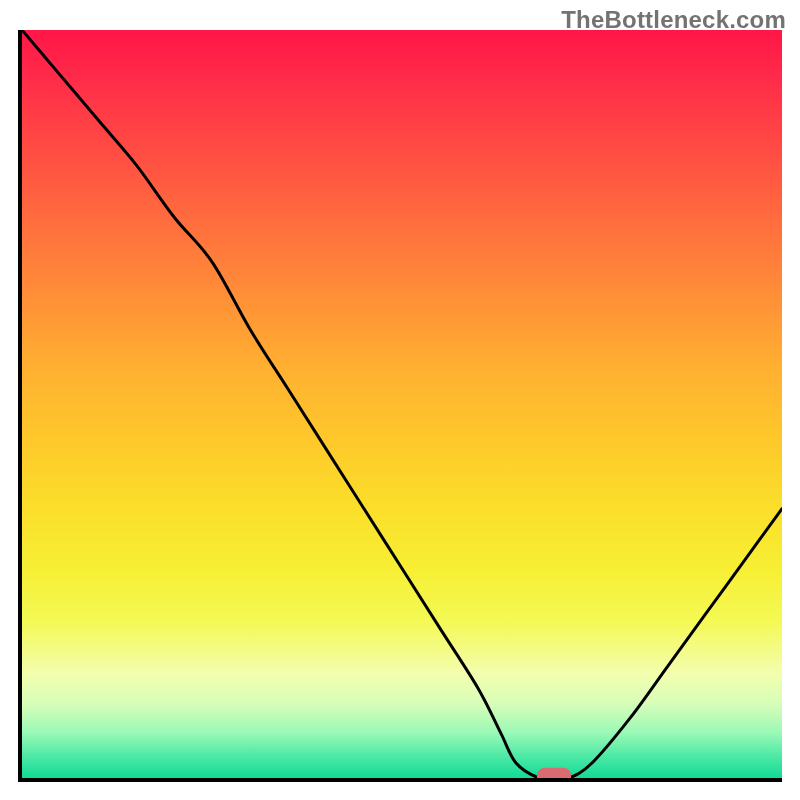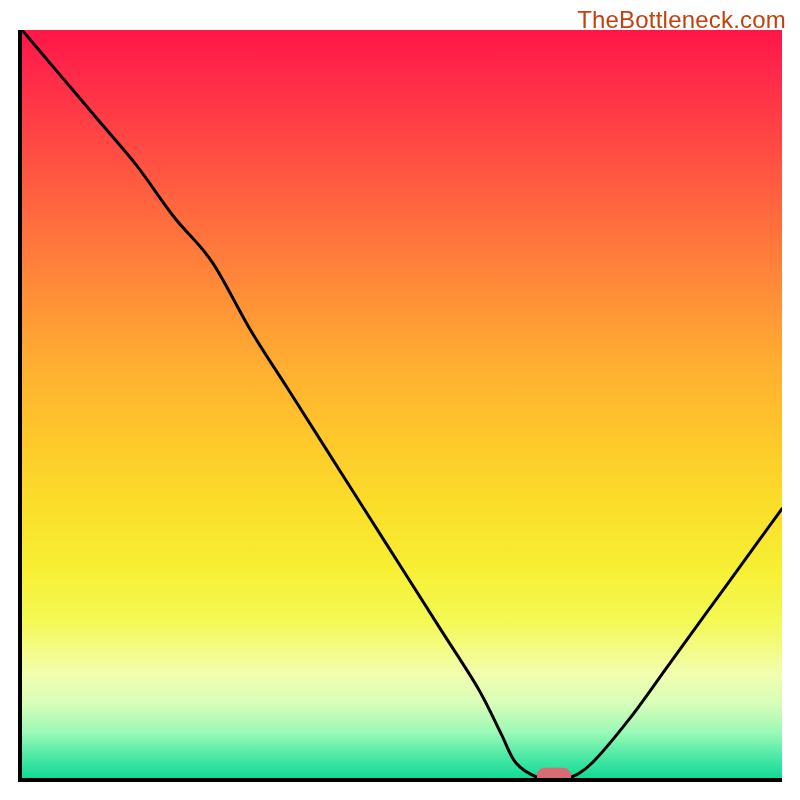--- a/index.html
+++ b/index.html
@@ -12,23 +12,23 @@
   }
   .container {
     width: 800px;
     height: 800px;
     position: relative;
   }
   .watermark {
     position: absolute;
     top: 6px;
     right: 14px;
-    color: #c2410c;
+    color: #737373;
     font-size: 24px;
-    font-weight: 400;
+    font-weight: 700;
     letter-spacing: 0.2px;
     z-index: 20;
   }
   .plot-area {
     position: absolute;
     left: 18px;
     top: 30px;
     width: 764px;
     height: 752px;
     border-left: 4px solid #000;

